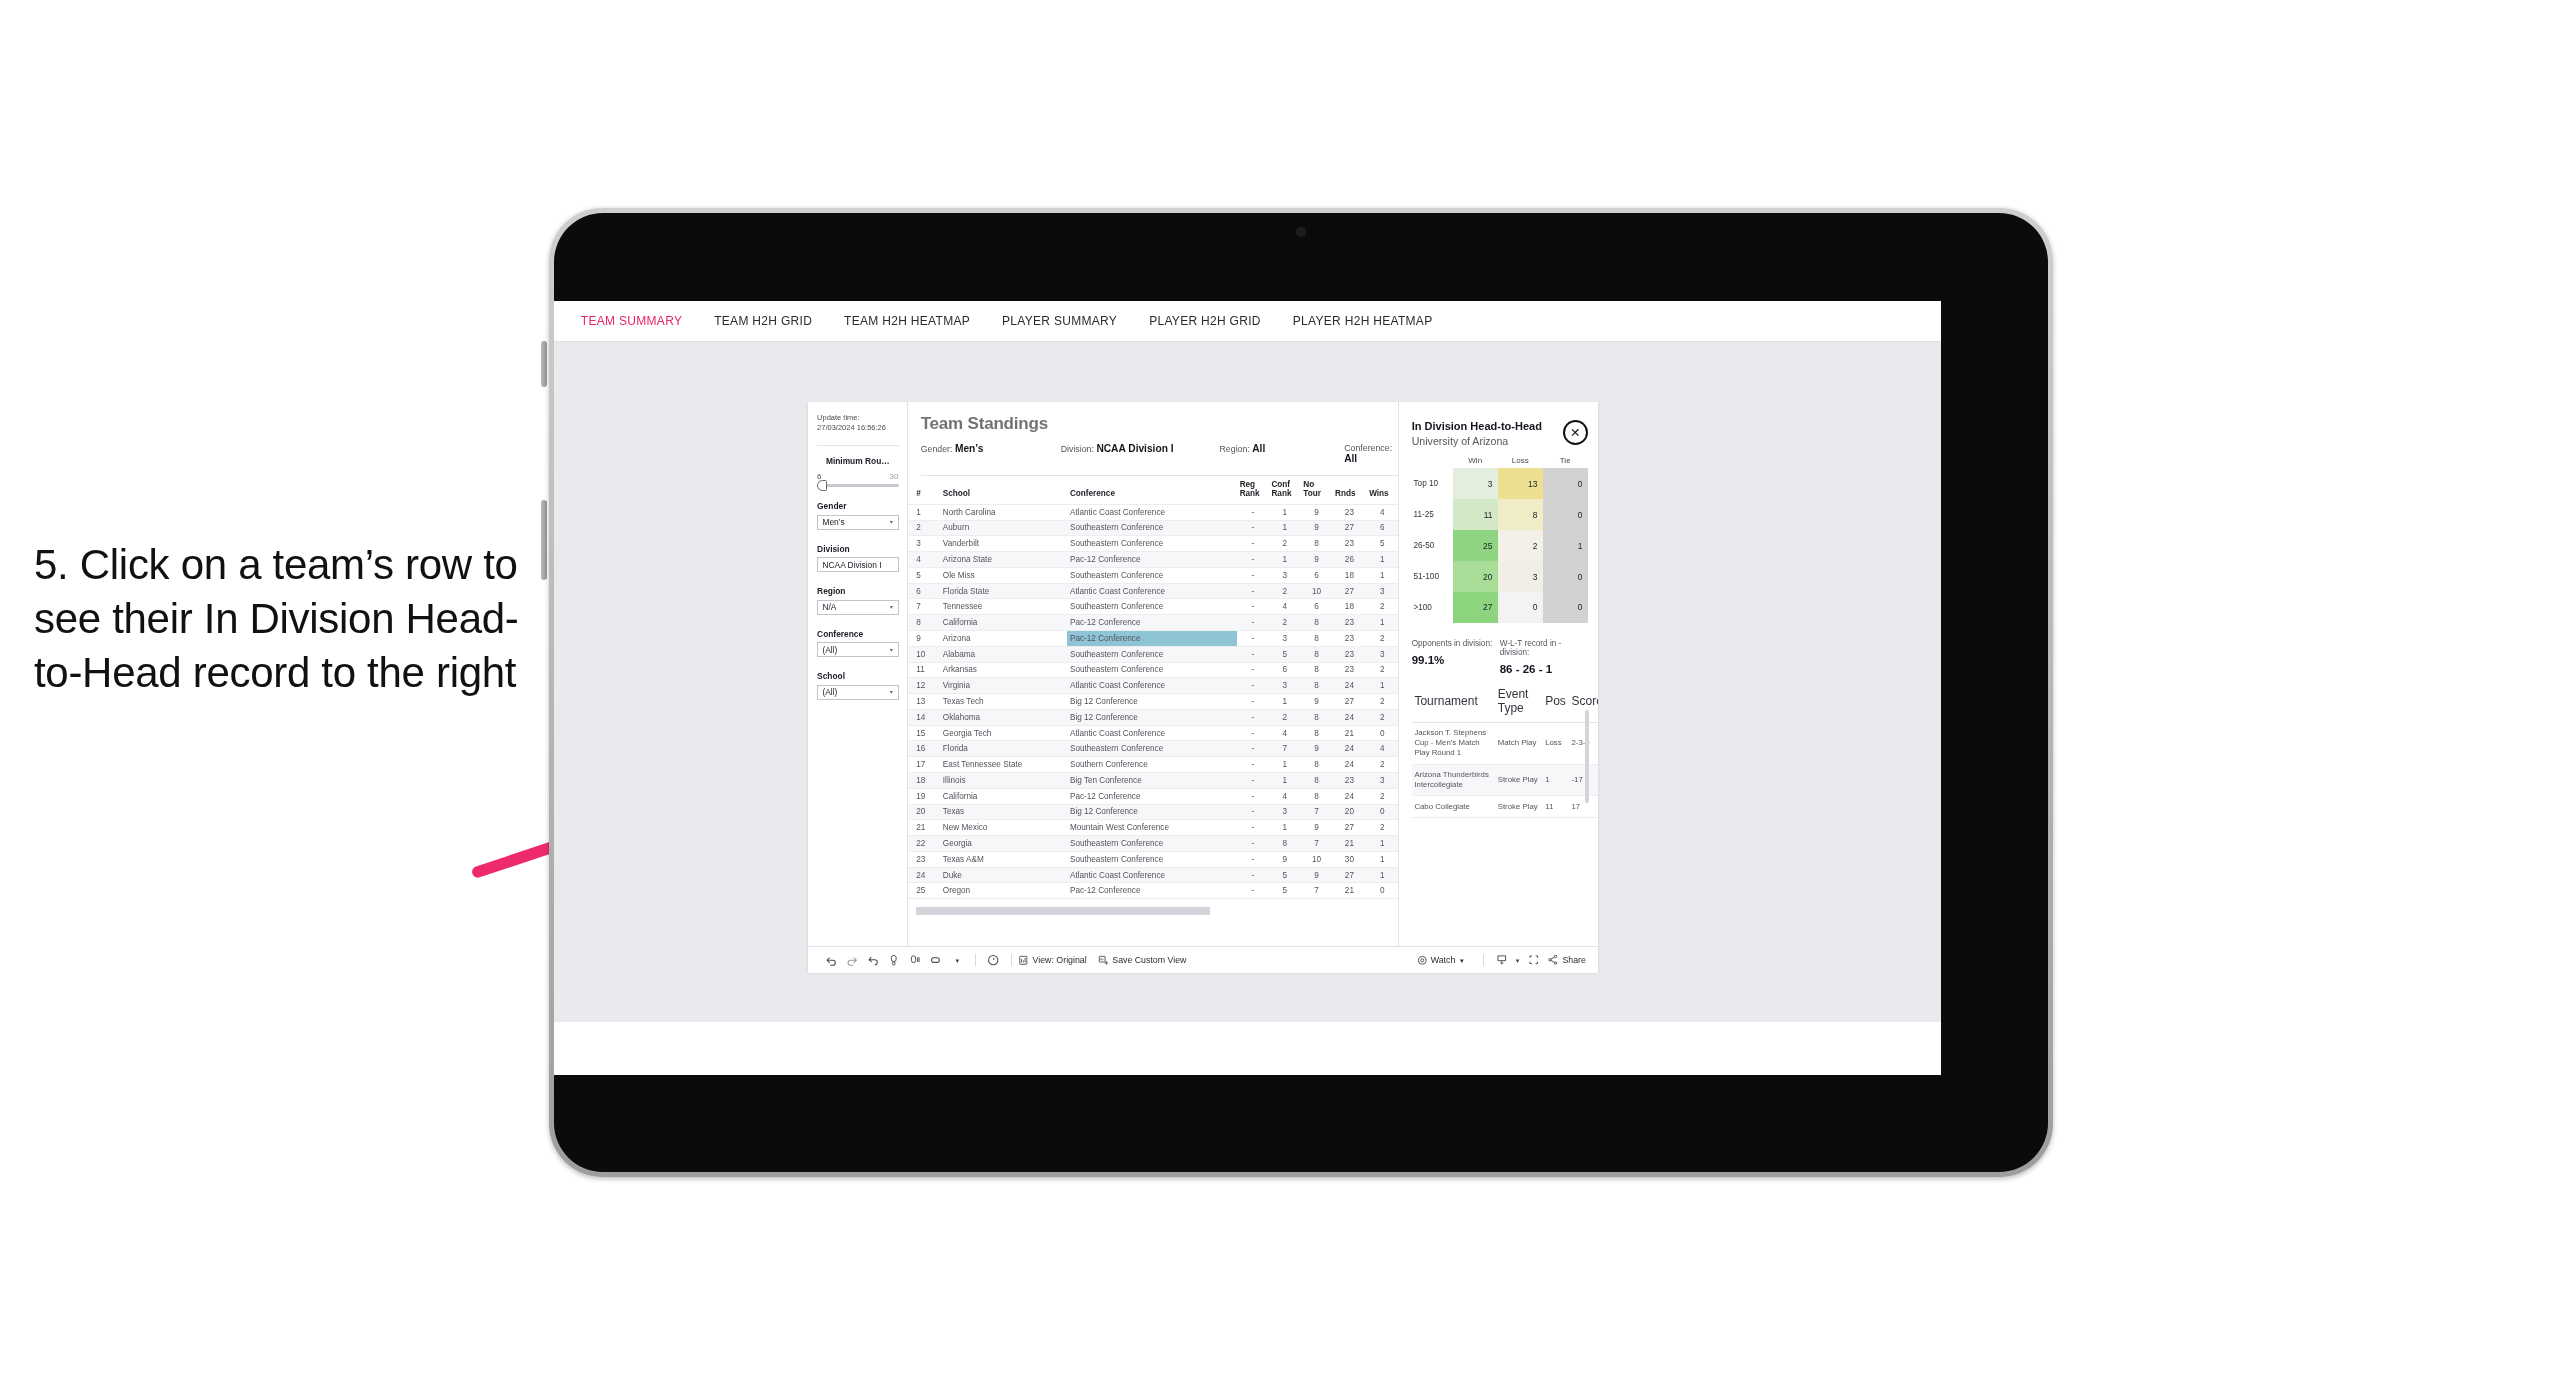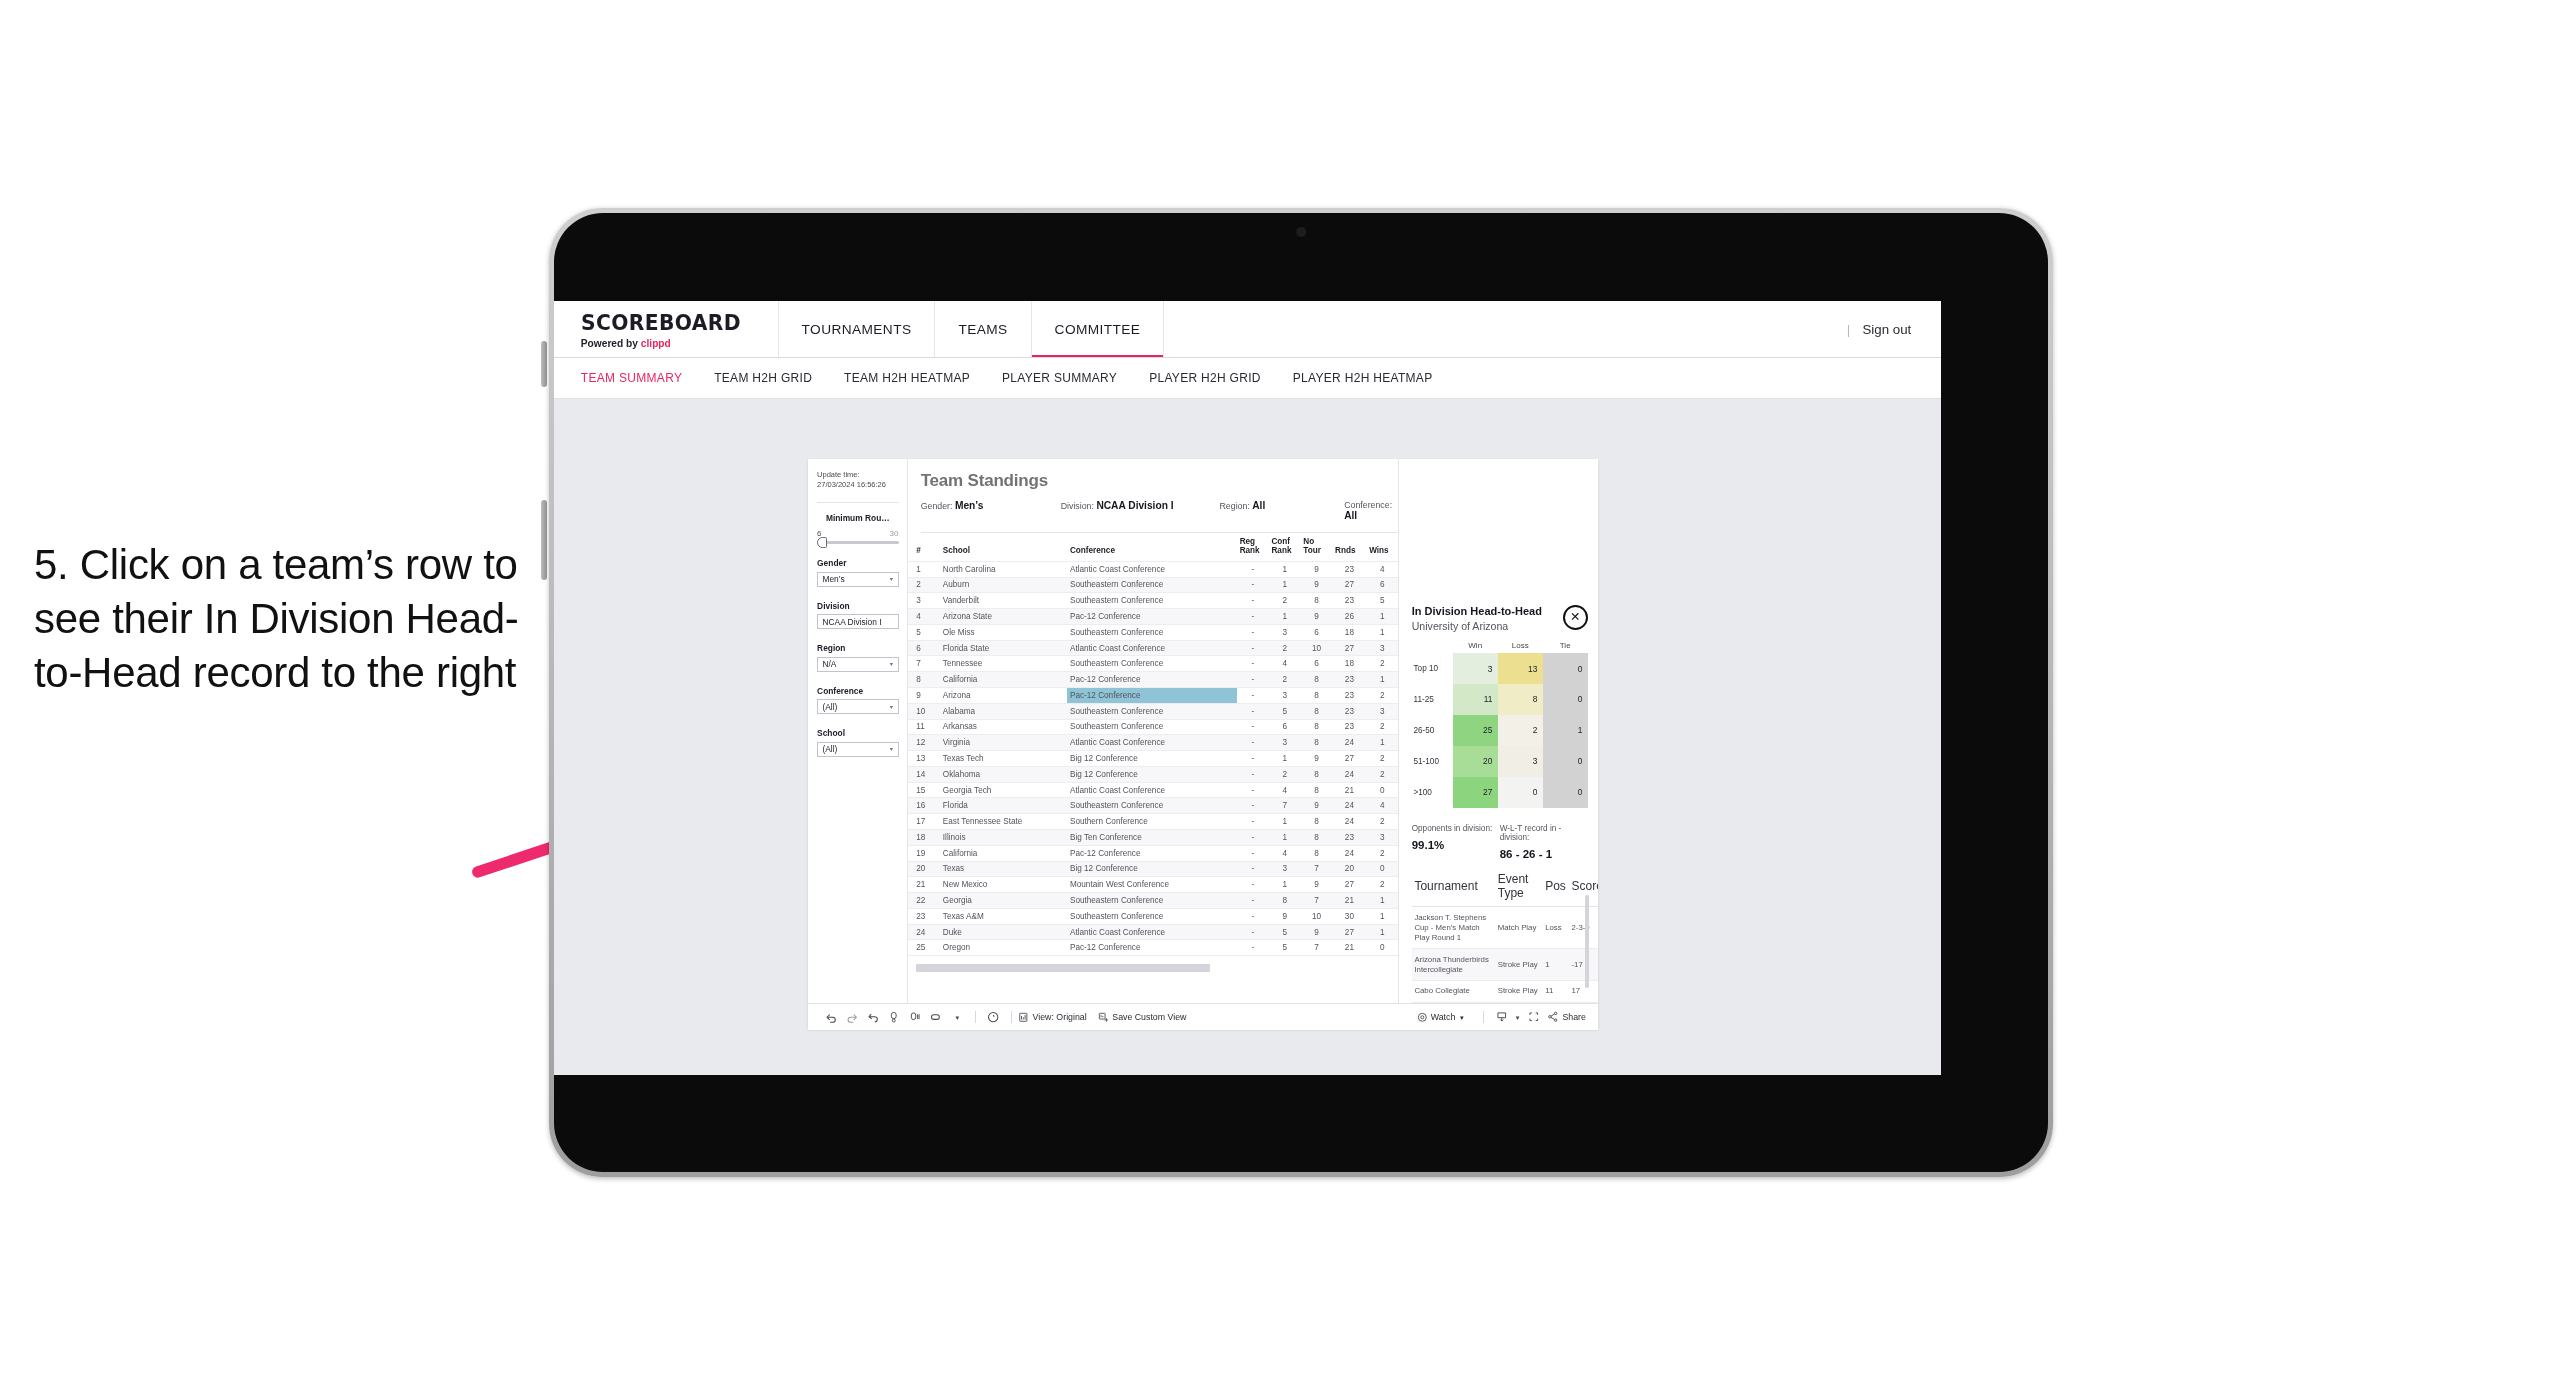--- a/index.html
+++ b/index.html
@@ -124,21 +124,21 @@
   .c-nt{width:23px;text-align:center;margin-left:34px;}
   .c-rnds{width:25px;text-align:center;}
   .c-wins{width:23px;text-align:center;}
   td.sel{background:#8ec4d6!important;color:#14323d;}
   #st-scroll{height:23px;border-top:0.9px solid #ededf0;display:flex;
       align-items:center;padding:0 8px;}
   #st-scroll .bar{height:8px;background:#d4d4da;width:62%;border-radius:0.9px;}
 
   
   #h2h{width:199px;box-sizing:border-box;padding:18px 0 0 0;
-      display:flex;flex-direction:column;background:#fff;justify-content:flex-end;}
+      display:flex;flex-direction:column;background:#fff;}
   #h2h-head{display:flex;align-items:flex-start;padding:0 10.6px 0 12.4px;}
   #h2h-title{font-size:11px;font-weight:bold;color:#16161f;line-height:1.25;}
   #h2h-sub{font-size:10.6px;color:#55555f;margin-top:0.9px;}
   #close-btn{margin-left:auto;width:21px;height:21px;border:2.1px solid #111;
       border-radius:50%;display:flex;align-items:center;justify-content:center;
       font-size:12.4px;color:#111;font-weight:bold;line-height:1;cursor:pointer;
       flex:0 0 auto;}
   table.hm{width:176px;margin:8px 0 0 12.4px;border-collapse:collapse;
       table-layout:fixed;}
   table.hm th{font-size:8px;color:#45454f;font-weight:normal;
@@ -194,33 +194,20 @@
   <div class="side-btn" style="top:292px;height:80px;"></div>
   <div id="tablet-inner">
     <div class="cam"></div>
     <div class="vol-dot" style="top:350px;"></div>
     <div class="vol-dot" style="top:398px;width:8.8px;height:8.8px;left:16px;"></div>
     <div class="vol-dot" style="top:447px;"></div>
     <div class="vol-dot" style="top:496px;"></div>
 
     <div id="page">
 
-      <div id="topnav">
-        <div id="brand">
-          <div class="logo">SCOREBOARD</div>
-          <div class="sub"><span>Powered by </span><span class="clippd">clippd</span></div>
-        </div>
-        <div class="topnav-item">TOURNAMENTS</div>
-        <div class="topnav-item">TEAMS</div>
-        <div class="topnav-item active">COMMITTEE</div>
-        <div id="signout">
-          <span class="bar">|</span>
-          <span>Sign out</span>
-        </div>
-      </div>
 
       <div id="subnav">
         <div class="subtab active">TEAM SUMMARY</div>
         <div class="subtab">TEAM H2H GRID</div>
         <div class="subtab">TEAM H2H HEATMAP</div>
         <div class="subtab">PLAYER SUMMARY</div>
         <div class="subtab">PLAYER H2H GRID</div>
         <div class="subtab">PLAYER H2H HEATMAP</div>
       </div>
 

